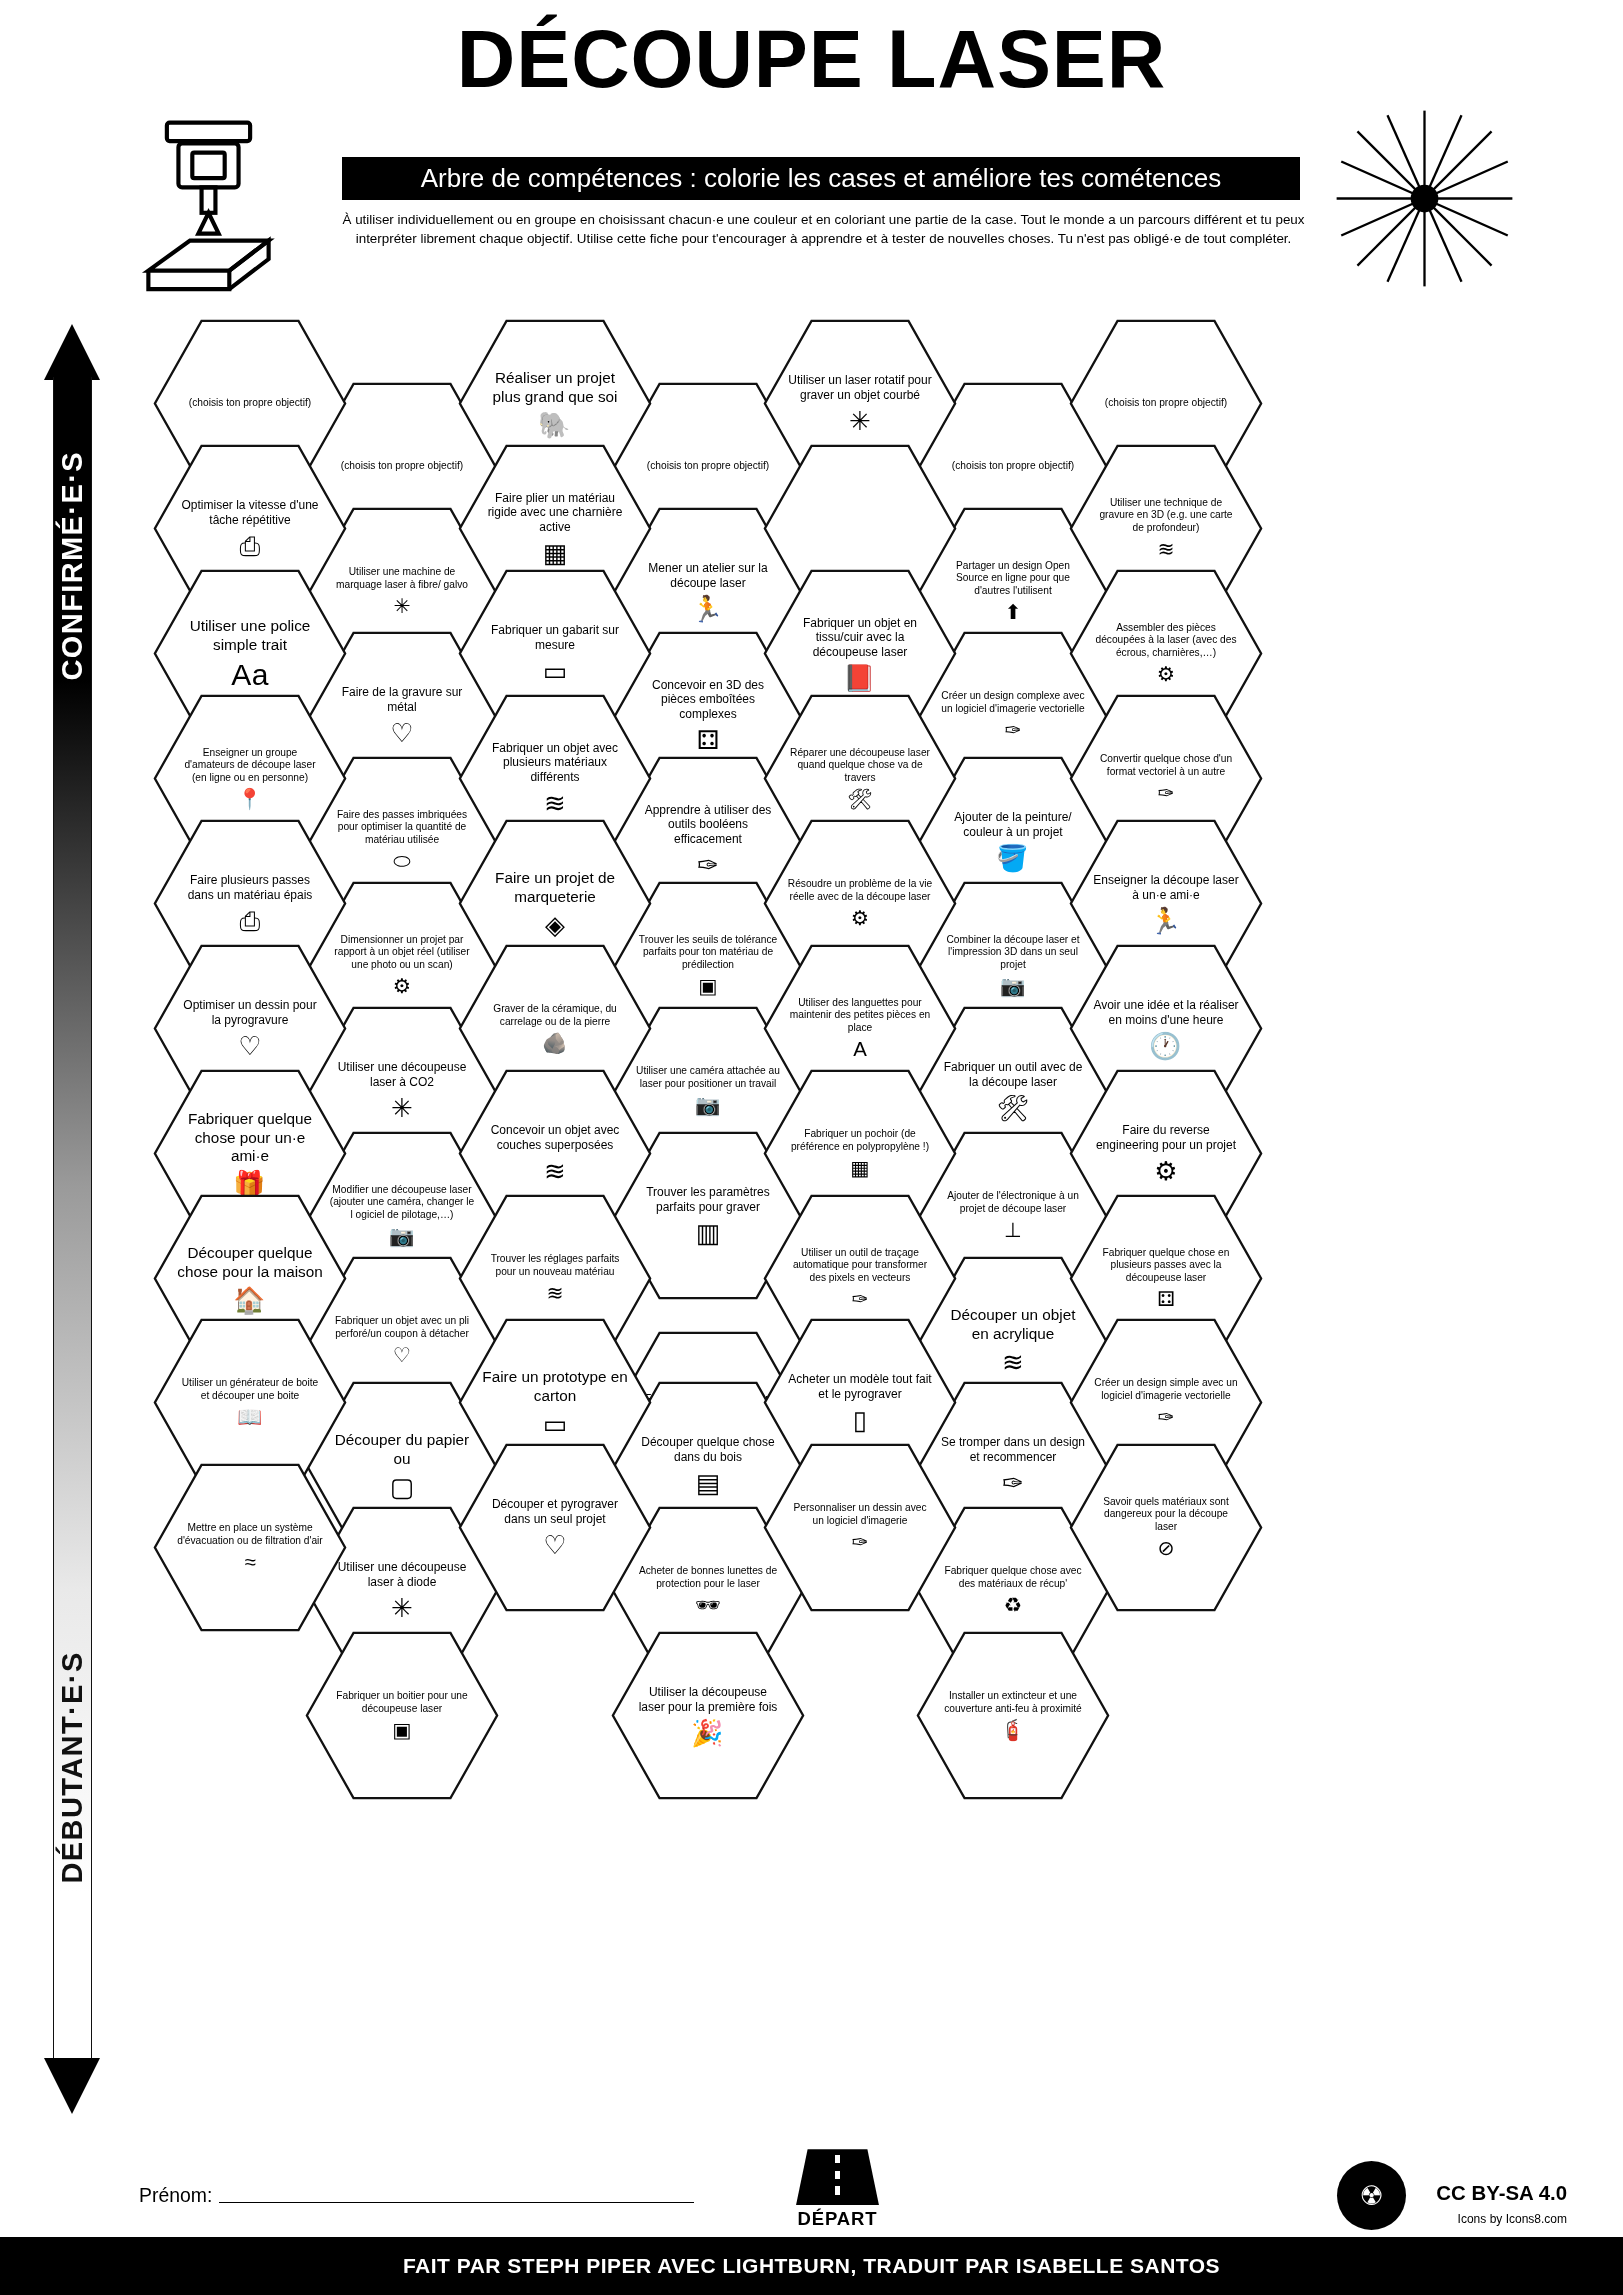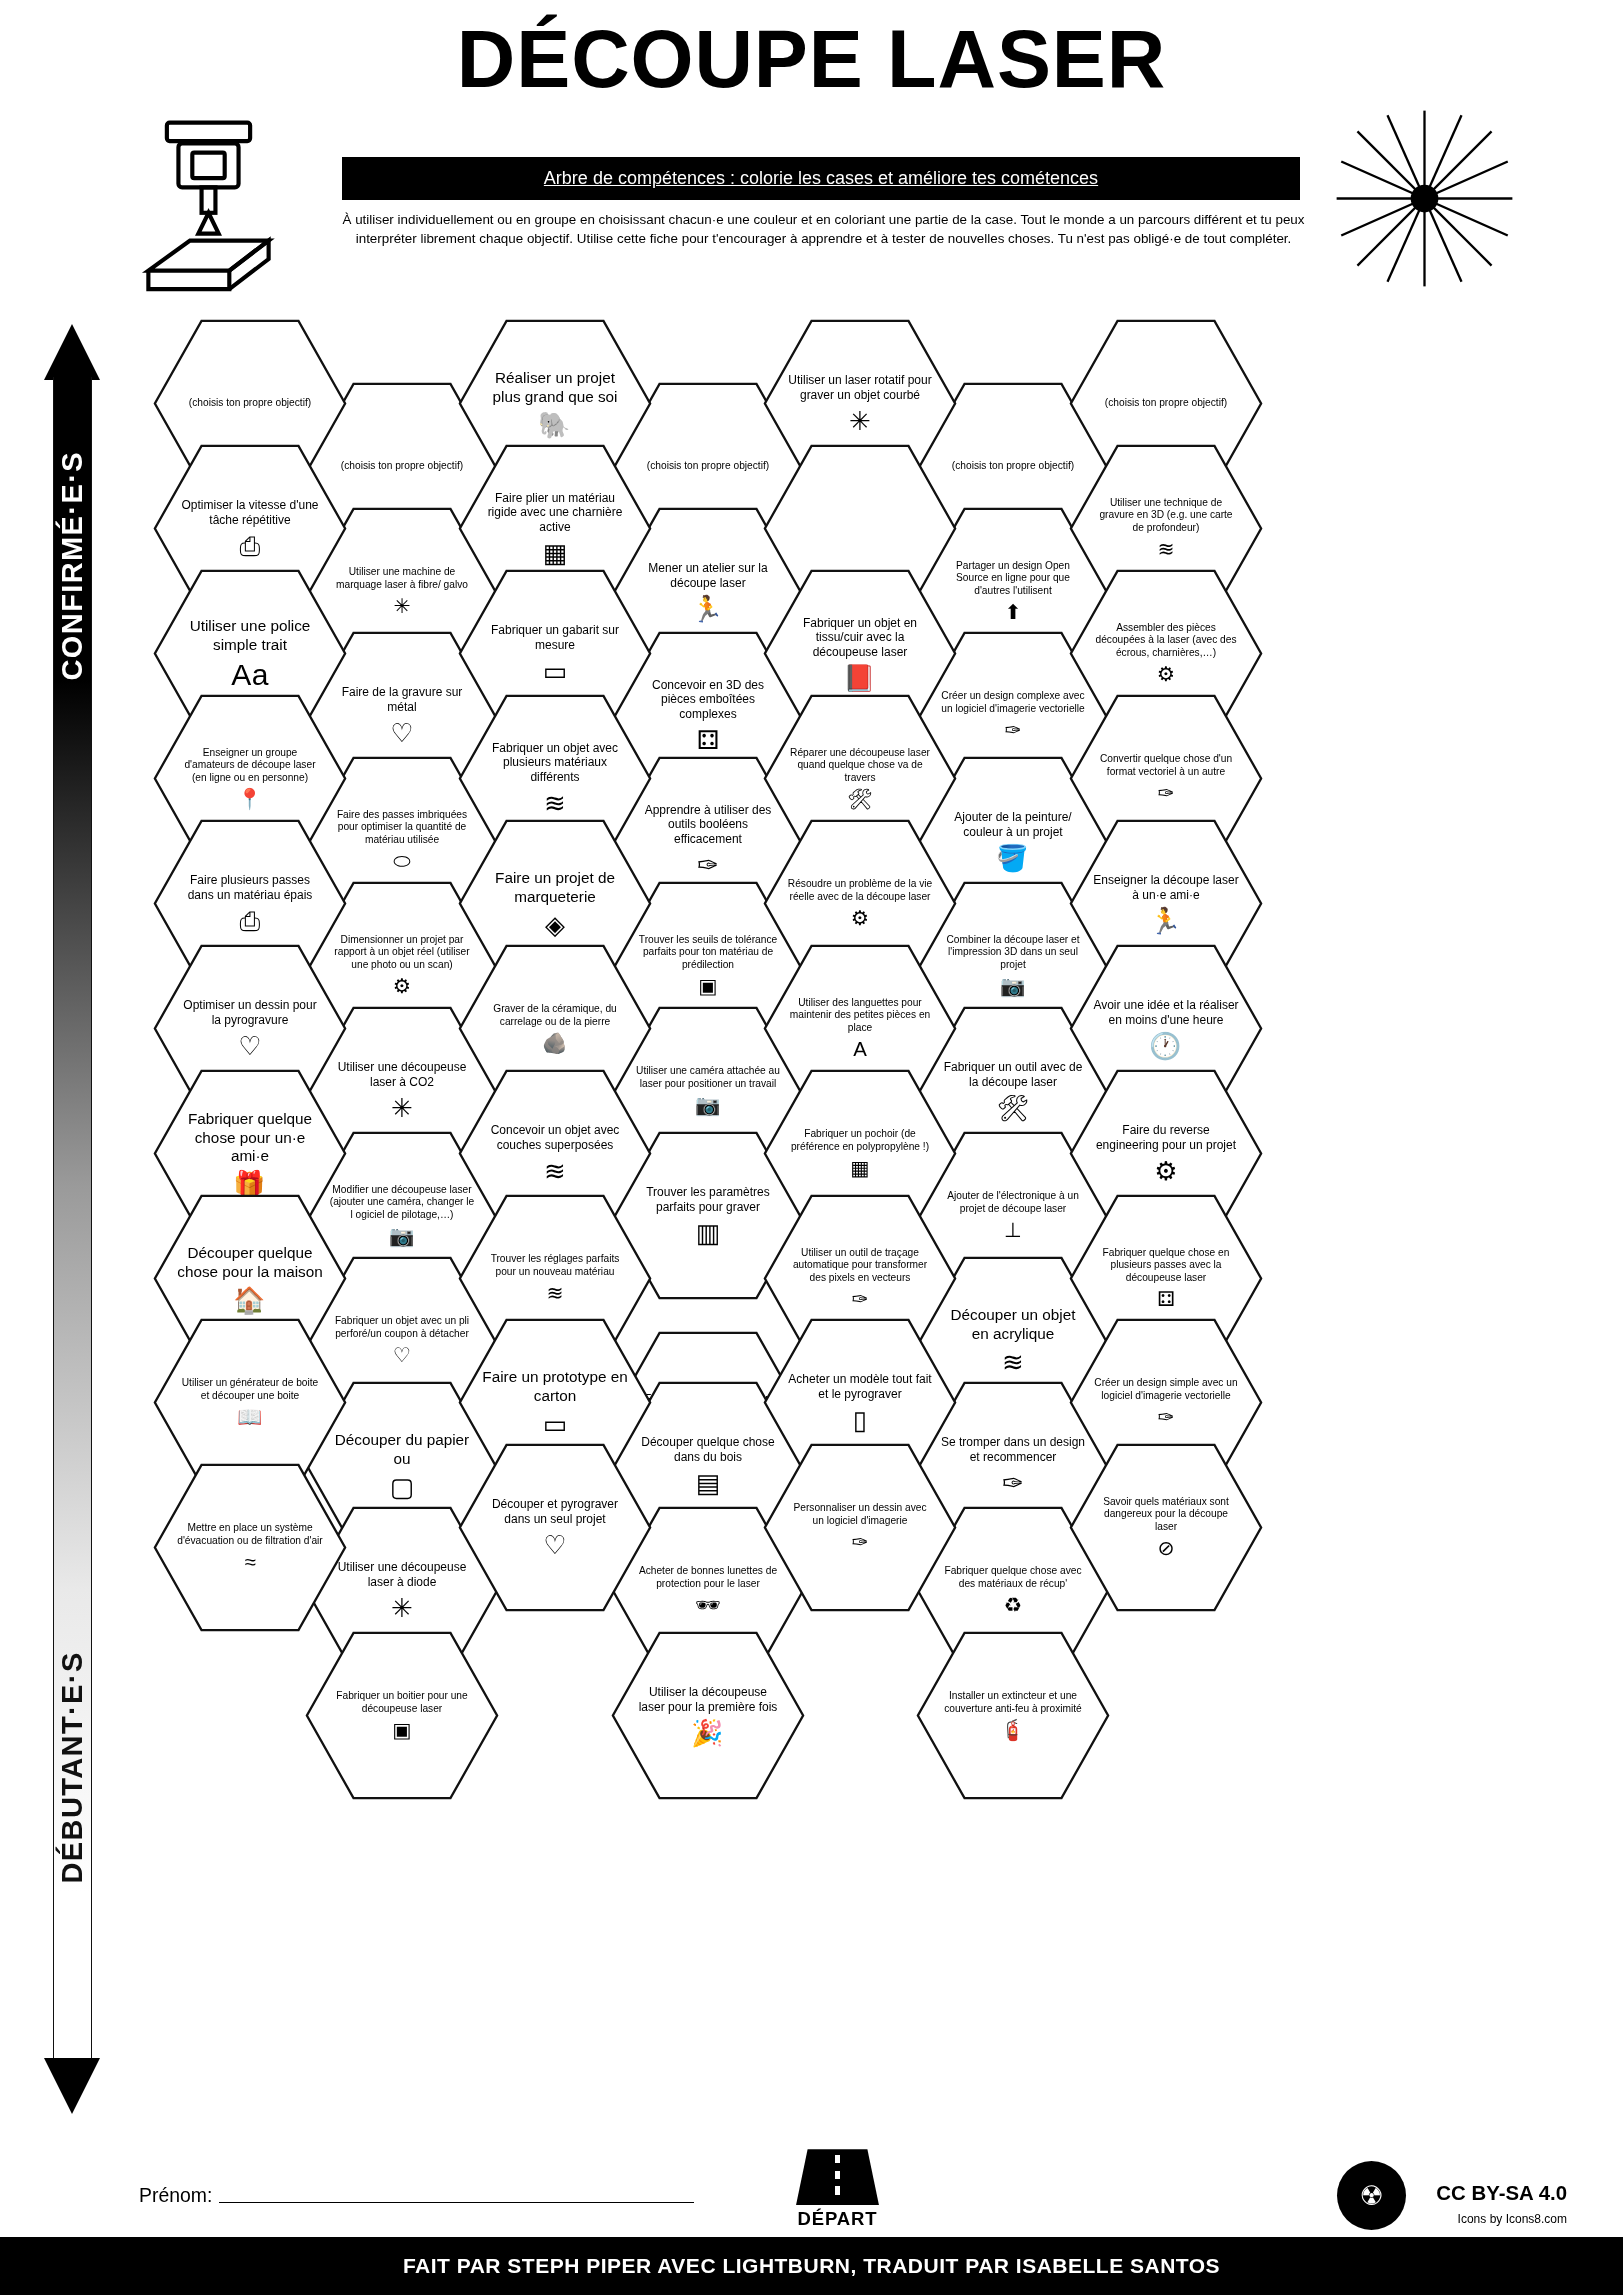--- a/index.html
+++ b/index.html
@@ -34,22 +34,21 @@
   #subtitle-bar {
     position: absolute;
     left: 342px; top: 157px;
     width: 958px;
     height: 43px;
     background: #000;
     color: #fff;
     display: flex;
     align-items: center;
     justify-content: center;
-    font-size: 18px;
-    text-decoration: underline;
+    font-size: 26px;
   }
   #intro {
     position: absolute;
     left: 319px; top: 210px;
     width: 1009px;
     text-align: center;
     font-size: 13.4px;
     line-height: 1.45;
   }
   

